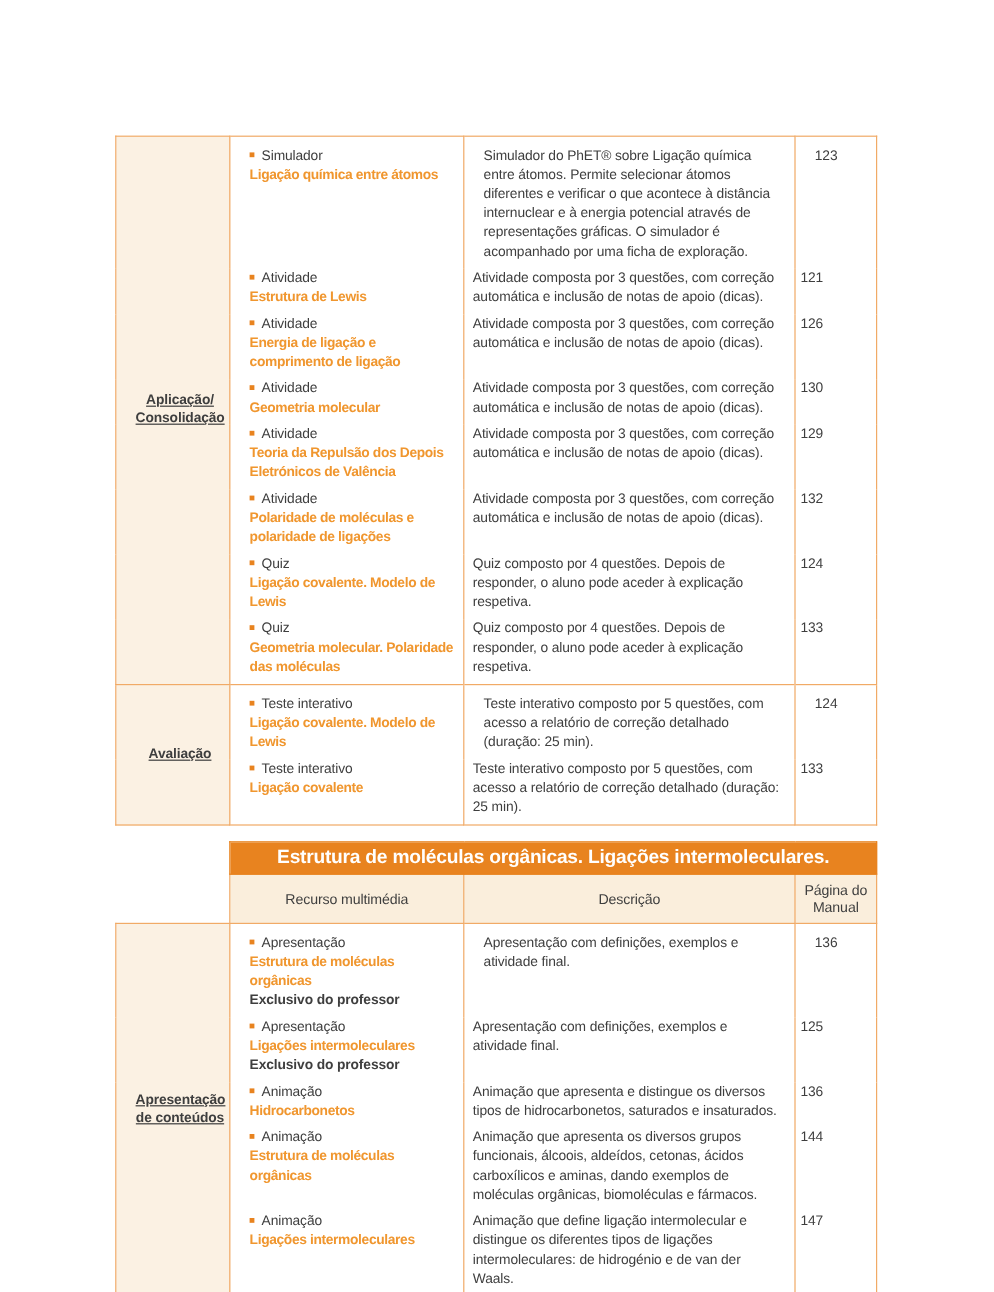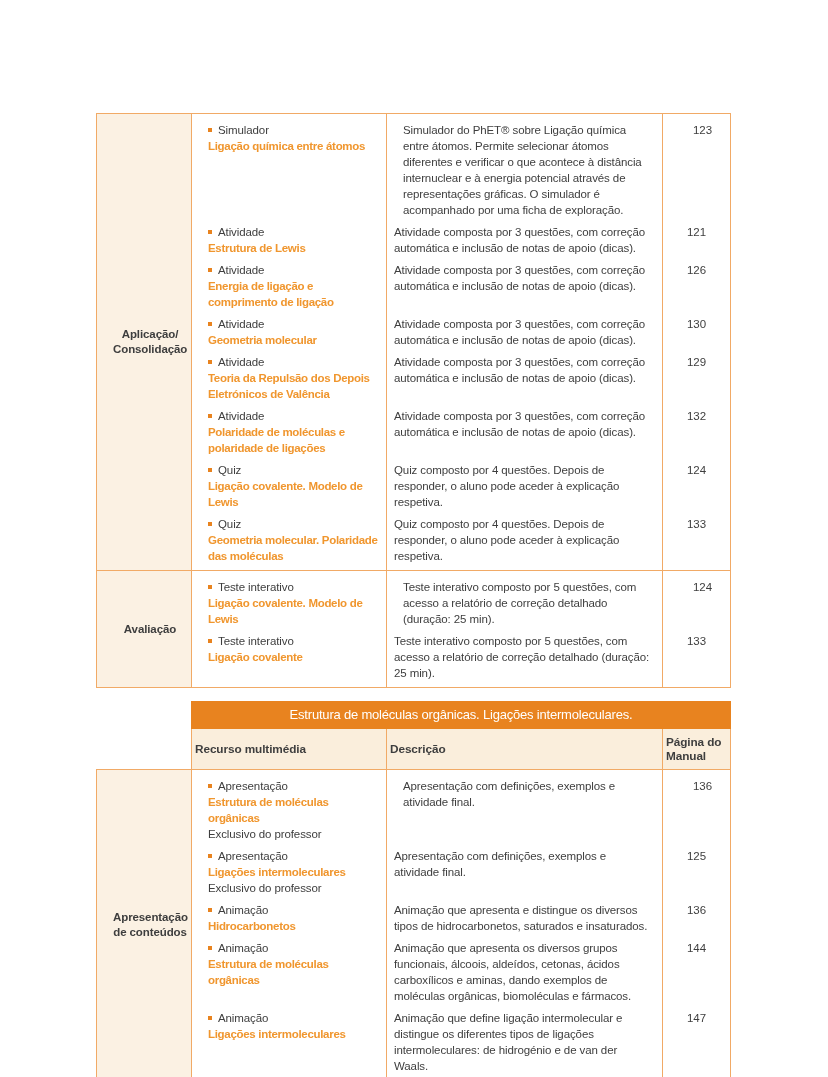--- a/index.html
+++ b/index.html
@@ -16,47 +16,47 @@
   body{
     width:828px;height:1077px;background:#ffffff;overflow:hidden;
     font-family:"Liberation Sans",sans-serif;color:var(--ink);
     font-size:11.5px;line-height:16px;letter-spacing:-0.1px;
   }
   .content{margin-left:96px;padding-top:113px;width:634px;}
   table.res-table{border-collapse:collapse;table-layout:fixed;width:634px;}
   table.res-table + table.res-table, .t2{margin-top:13px;}
   td,th{vertical-align:top;}
   
-  td.label-cell{border:1px solid var(--line);}
+  td.label-cell{border:1px solid var(--line);text-decoration:underline;}
   td.res-cell,td.desc-cell,td.page-cell{border-left:1px solid var(--line);border-right:1px solid var(--line);}
   tr.sec-start > td{border-top:1px solid var(--line);padding-left:16px;}
   tr.last-row > td{border-bottom:1px solid var(--line);}
   td.ghost{border:none;background:transparent;}
   
   td.label-cell{
     background:var(--cream);vertical-align:middle;text-align:center;
     font-weight:bold;line-height:15px;padding:4px 4px;
   }
   td.res-cell{padding:0 6px 6px 16px;}
   td.desc-cell{padding:0 10px 6px 7px;}
-  td.page-cell{padding:0 4px 6px 4px;text-align:center;}
+  td.page-cell{padding:0 4px 6px 4px;}
   tr.sec-start td.res-cell,tr.sec-start td.desc-cell,tr.sec-start td.page-cell{padding-top:8px;}
   .bullet{display:inline-block;width:4px;height:4px;background:var(--orange);margin-right:6px;vertical-align:2.5px;}
   .res-line{text-indent:-10px;margin-left:10px;}
   .res-title{color:var(--accent);font-weight:bold;letter-spacing:-0.3px;}
-  .res-note{font-weight:normal;}
+  .res-note{font-weight:bold;}
   .italic{}
   
   td.title-bar{
     background:var(--orange);border:1px solid var(--orange);color:#ffffff;
-    font-weight:normal;text-align:center;padding:5px 4px;font-size:13px;letter-spacing:-0.2px;
+    font-weight:bold;text-align:center;padding:5px 4px;font-size:16px;letter-spacing:-0.2px;
   }
   th.col-head{
     background:var(--cream2);border:1px solid var(--line);color:var(--ink);
-    font-weight:bold;text-align:left;vertical-align:middle;
+    font-weight:normal;text-align:center;vertical-align:middle;
     padding:6px 3px;line-height:14px;font-size:11.8px;
   }
 </style>
 </head>
 <body>
 
 <div class="page">
   <div class="content">
     <div id="tables">
         <table class="res-table">

